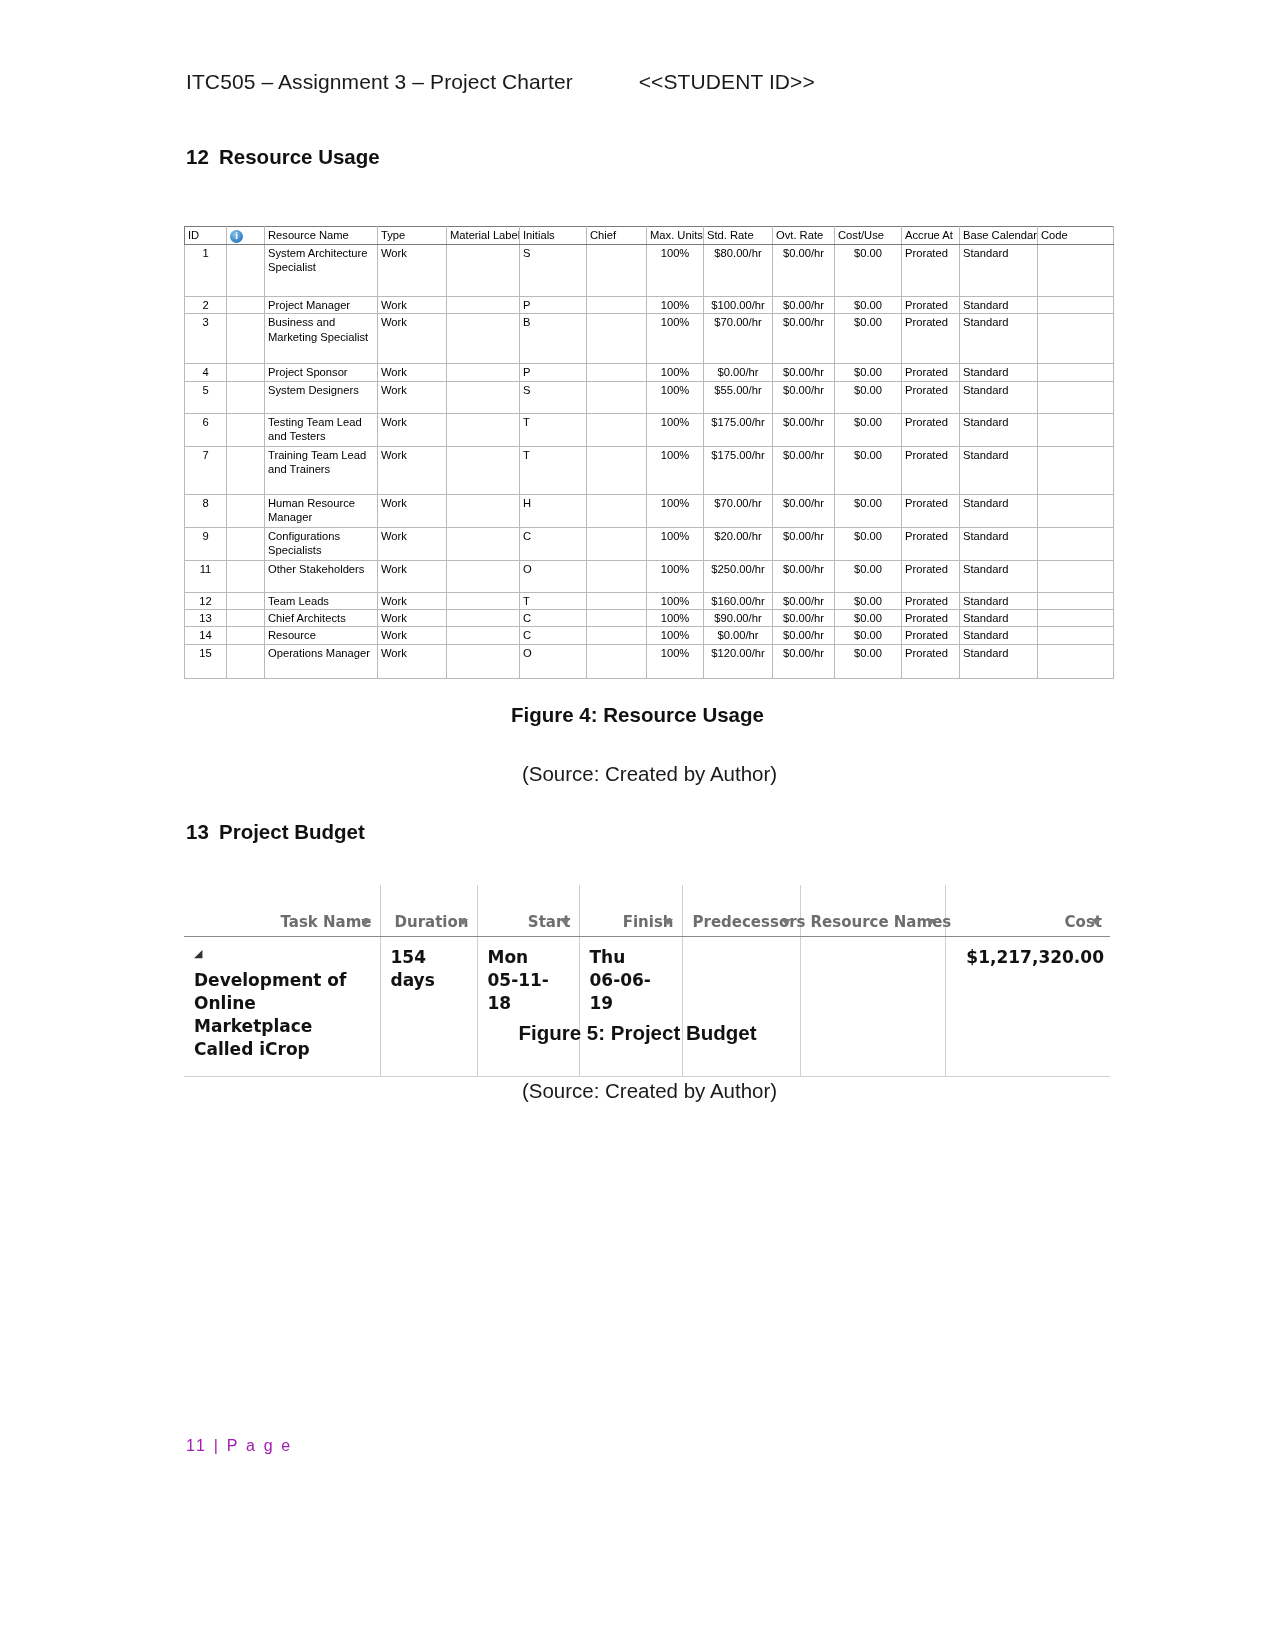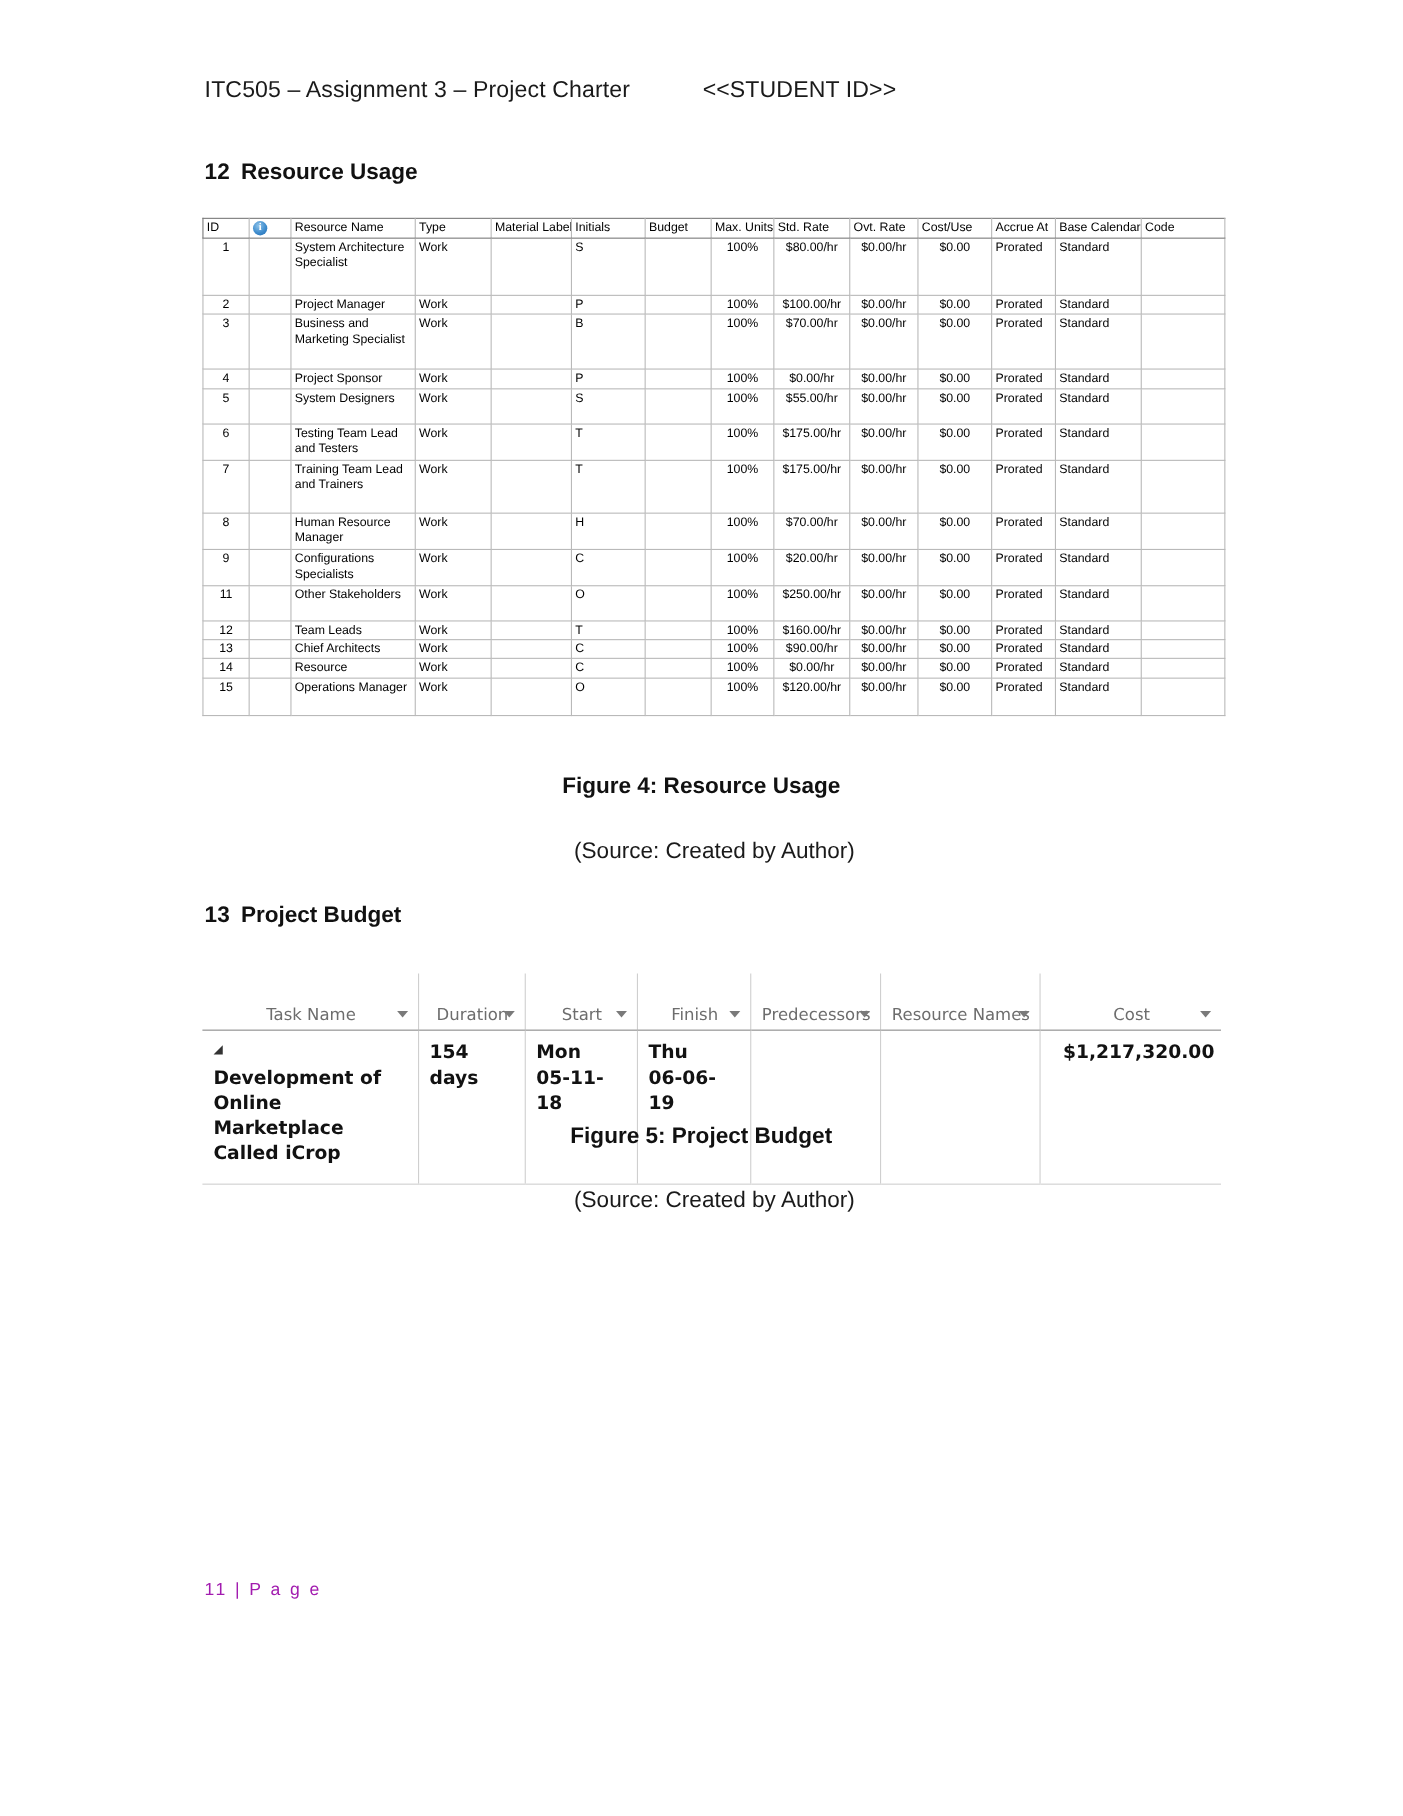--- a/index.html
+++ b/index.html
@@ -59,20 +59,21 @@
     top: 198px;
     width: 929px;
   }
   table.ru {
     border-collapse: collapse;
     width: 929px;
     table-layout: fixed;
     font-size: 11.2px;
     line-height: 1.28;
     color: #000;
+    margin-top: 28px;
   }
   table.ru th, table.ru td {
     border: 1px solid #b9b9b9;
     padding: 1px 3px 1px 3px;
     vertical-align: top;
     font-weight: normal;
     overflow: hidden;
   }
   table.ru thead th {
     border-top: 1px solid #7a7a7a;
@@ -151,24 +152,24 @@
     top: 885px;
     width: 926px;
   }
   table.pb {
     border-collapse: collapse;
     table-layout: fixed;
     width: 926px;
     font-family: "DejaVu Sans", sans-serif;
   }
   table.pb th {
-    font-weight: normal;
+    font-weight: bold;
     font-size: 15px;
     color: #6d6d6d;
-    text-align: center;
+    text-align: right;
     vertical-align: bottom;
     padding: 14px 8px 5px 10px;
     border-left: 1px solid #cfcfcf;
     border-bottom: 1.6px solid #8a8a8a;
     height: 32px;
     white-space: nowrap;
     position: relative;
   }
   table.pb th.first { border-left: none; }
   table.pb th .filter-arrow {
@@ -254,21 +255,21 @@
       <thead>
         <tr>
           <th class="first">ID</th>
           <th>
             <span class="info-icon">i</span>
           </th>
           <th>Resource Name</th>
           <th>Type</th>
           <th>Material Label</th>
           <th>Initials</th>
-          <th>Budget</th>
+          <th>Chief</th>
           <th>Max. Units</th>
           <th>Std. Rate</th>
           <th>Ovt. Rate</th>
           <th>Cost/Use</th>
           <th>Accrue At</th>
           <th>Base Calendar</th>
           <th>Code</th>
         </tr>
       </thead>
       <tbody id="ru-body">

